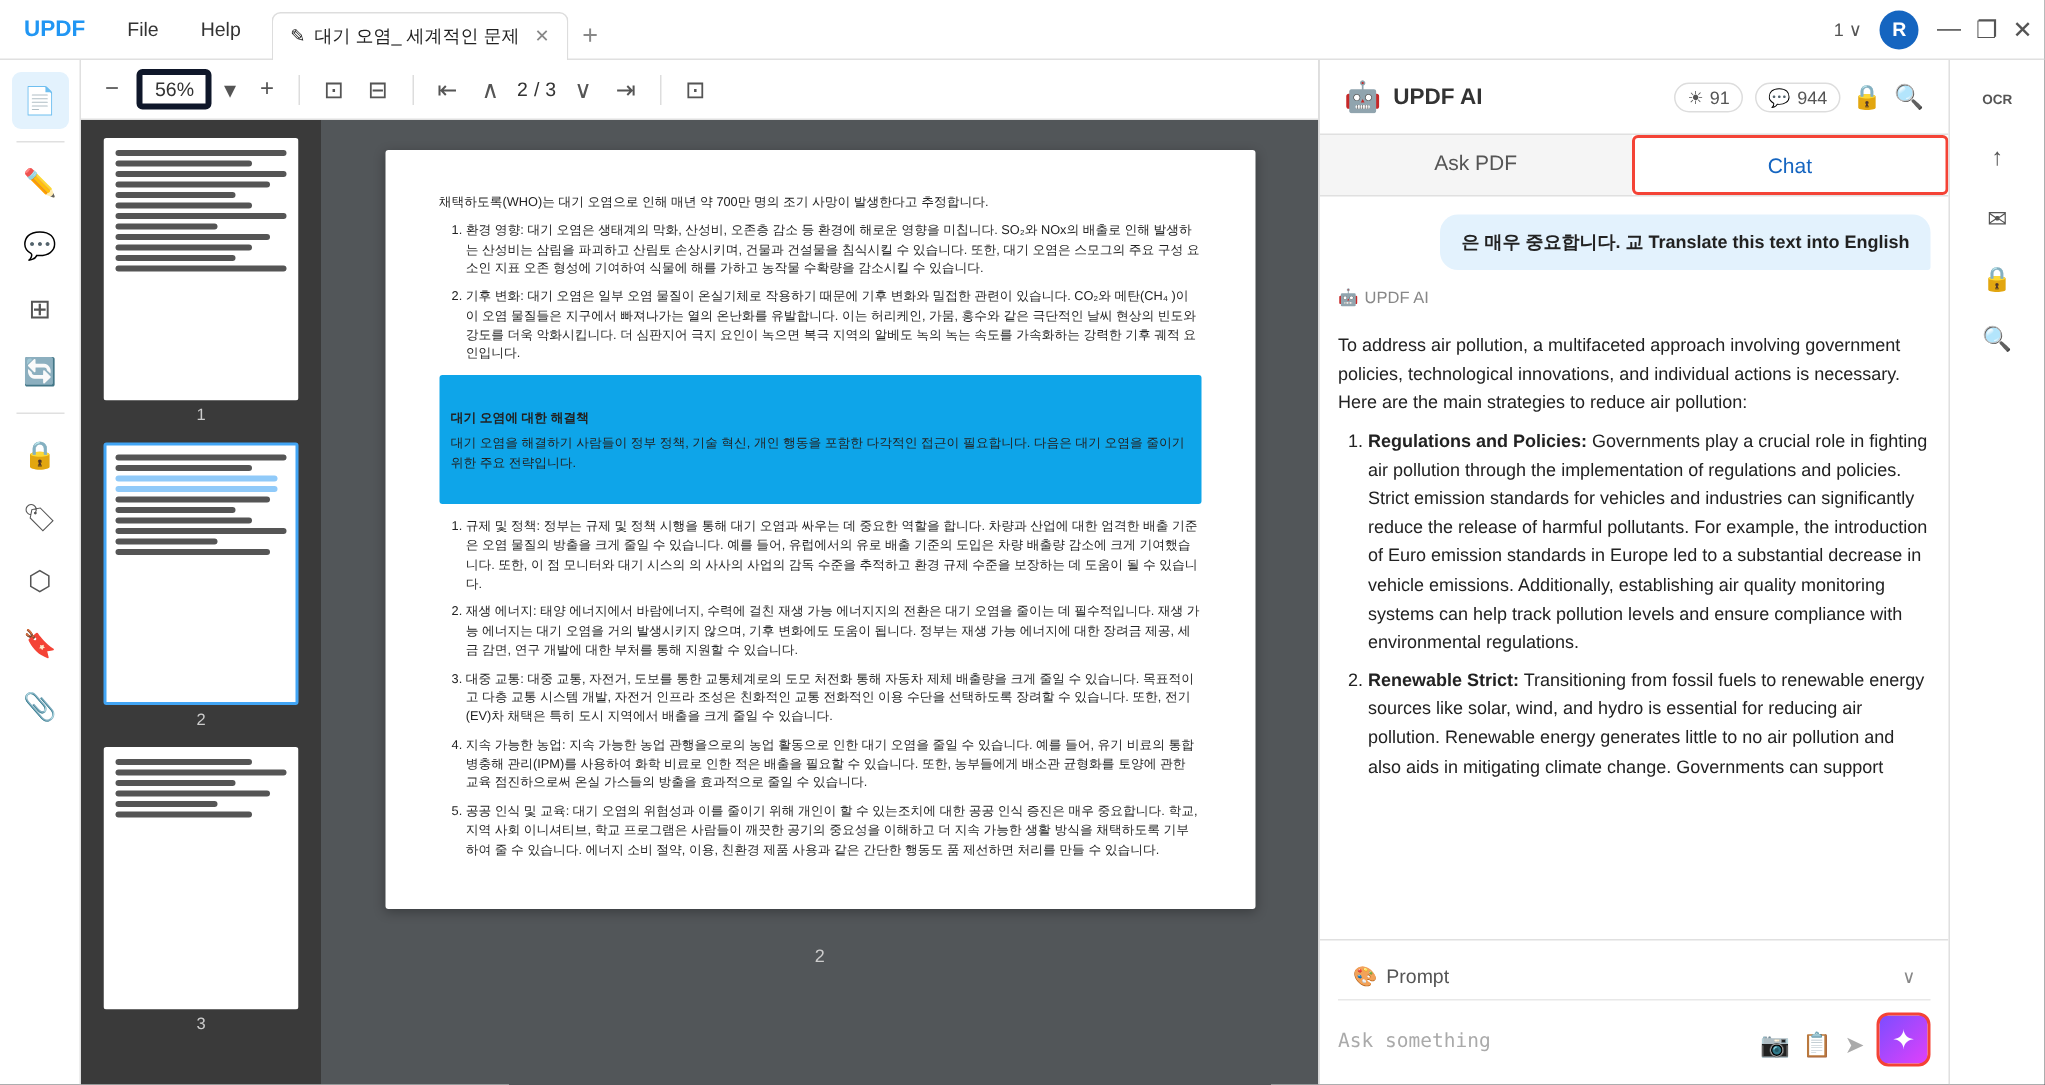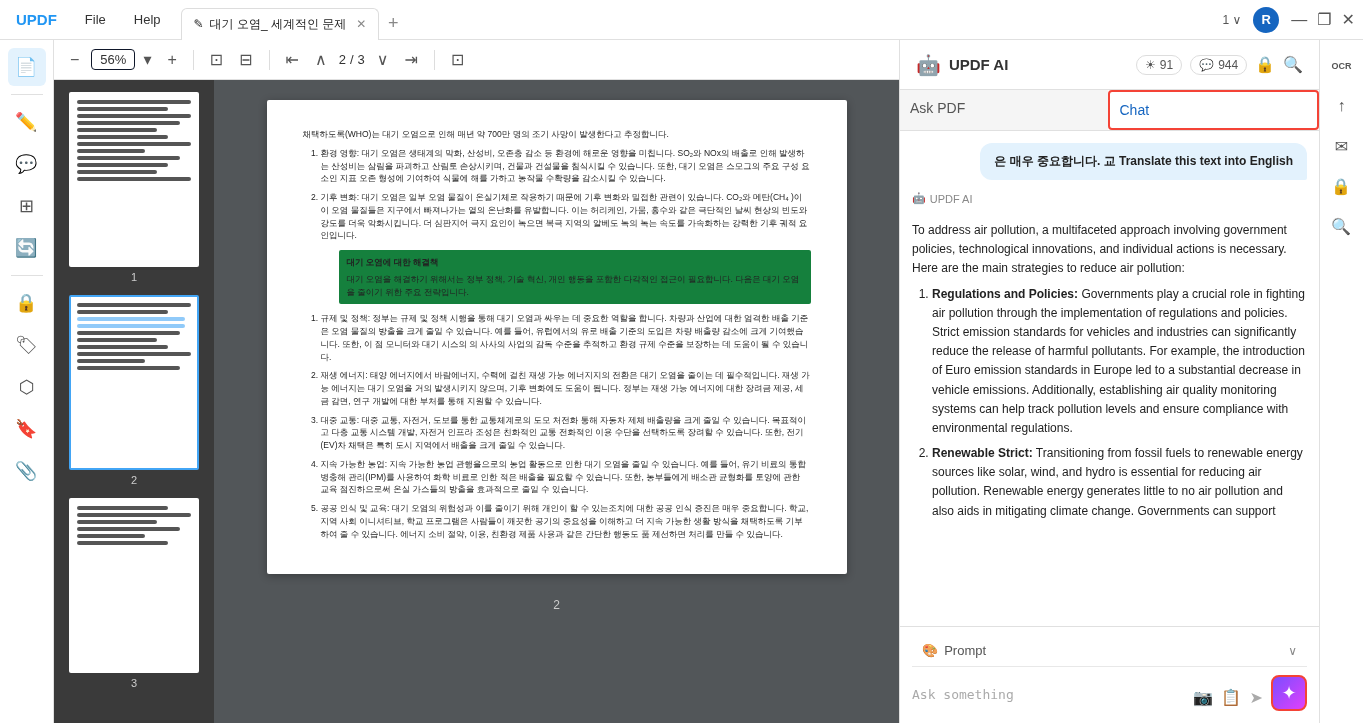--- a/index.html
+++ b/index.html
@@ -40,21 +40,21 @@
     .pdf-area {
       flex: 1; background: #525659; display: flex; flex-direction: column; overflow: hidden;
     }
     .pdf-toolbar {
       display: flex; align-items: center; background: #fff; height: 40px;
       border-bottom: 1px solid #e0e0e0; padding: 0 12px; gap: 8px; flex-shrink: 0;
     }
     .pdf-toolbar-btn { font-size: 16px; color: #555; cursor: pointer; padding: 2px 4px; }
     .pdf-toolbar-separator { width: 1px; height: 20px; background: #ddd; margin: 0 4px; }
     .pdf-toolbar-zoom { display: flex; align-items: center; gap: 4px; }
-    .zoom-value { font-size: 13px; color: #333; padding: 2px 8px; border: 1px solid #0f172a; border-radius: 4px; }
+    .zoom-value { font-size: 13px; color: #333; padding: 2px 8px; border: 4px solid #0f172a; border-radius: 4px; }
     .pdf-toolbar-page { display: flex; align-items: center; gap: 4px; font-size: 13px; color: #333; }
     .pdf-pages {
       flex: 1; display: flex; overflow: hidden;
     }
     .pdf-thumbnails {
       width: 160px; background: #3a3a3a; overflow-y: auto; flex-shrink: 0;
       display: flex; flex-direction: column; align-items: center; padding: 12px 8px; gap: 12px;
     }
     .pdf-thumbnail { display: flex; flex-direction: column; align-items: center; gap: 4px; cursor: pointer; }
     .pdf-thumb-img {
@@ -94,21 +94,21 @@
     .ai-title { font-size: 15px; font-weight: 600; color: #333; flex: 1; }
     .ai-credits { display: flex; align-items: center; gap: 8px; }
     .ai-credit-badge { display: flex; align-items: center; gap: 4px; font-size: 12px; color: #555; padding: 2px 8px; border: 1px solid #ddd; border-radius: 12px; }
     .ai-panel-icons { display: flex; gap: 8px; align-items: center; }
     .ai-panel-icon { font-size: 16px; color: #555; cursor: pointer; }
 
     .ai-tabs {
       display: flex; border-bottom: 1px solid #e0e0e0; flex-shrink: 0;
     }
     .ai-tab {
-      flex: 1; padding: 10px; font-size: 14px; color: #555; cursor: pointer; border-bottom: 2px solid transparent;
+      flex: 1; padding: 10px; text-align: center; font-size: 14px; color: #555; cursor: pointer; border-bottom: 2px solid transparent;
     }
     .ai-tab.active { color: #1565C0; border-bottom: 2px solid #1565C0; font-weight: 500; background: #fff; }
     .ai-tab:not(.active) { background: #f5f5f5; }
     .ai-tab.highlighted { border: 2px solid #f44336; border-radius: 4px; }
 
     .ai-messages { flex: 1; overflow-y: auto; padding: 12px; display: flex; flex-direction: column; gap: 12px; }
     .ai-msg-user { align-self: flex-end; max-width: 85%; background: #e3f2fd; border-radius: 12px 12px 2px 12px; padding: 10px 14px; font-size: 12px; color: #222; font-weight: bold; }
     .ai-msg-ai-label { font-size: 11px; color: #888; margin-bottom: 4px; display: flex; align-items: center; gap: 4px; }
     .ai-msg-content { font-size: 12px; line-height: 1.6; color: #222; }
     .ai-msg-content h3 { font-size: 13px; font-weight: 700; margin-bottom: 6px; }
@@ -131,21 +131,21 @@
     .ai-toolbar-bottom { display: flex; gap: 8px; align-items: center; padding: 4px 0; }
     .ai-toolbar-btn { font-size: 16px; color: #888; cursor: pointer; }
     .ai-send-btn { font-size: 16px; color: #aaa; cursor: pointer; }
     .ai-magic-btn {
       width: 36px; height: 36px; background: linear-gradient(135deg, #7c4dff, #e040fb);
       border-radius: 8px; display: flex; align-items: center; justify-content: center;
       font-size: 18px; color: #fff; cursor: pointer; border: 2px solid #f44336;
     }
 
     .right-sidebar {
-      width: 44px; background: #fff; border-left: 1px solid #e0e0e0;
+      width: 64px; background: #fff; border-left: 1px solid #e0e0e0;
       display: flex; flex-direction: column; align-items: center; padding: 8px 0; gap: 4px; flex-shrink: 0;
     }
     .right-sidebar-icon { width: 36px; height: 36px; display: flex; align-items: center; justify-content: center; border-radius: 6px; cursor: pointer; font-size: 16px; color: #555; }
 
     
     ::-webkit-scrollbar { width: 6px; }
     ::-webkit-scrollbar-thumb { background: #ccc; border-radius: 3px; }
   </style>
 </head>
 <body>
@@ -267,23 +267,23 @@
       </div>
 
       <div class="pdf-content">
         <div class="pdf-page-wrapper">
           <div class="pdf-page">
             <p style="margin-bottom:6px;">채택하도록(WHO)는 대기 오염으로 인해 매년 약 700만 명의 조기 사망이 발생한다고 추정합니다.</p>
             <ol style="padding-left:18px; margin-bottom:8px;">
               <li style="margin-bottom:6px;">환경 영향: 대기 오염은 생태계의 막화, 산성비, 오존층 감소 등 환경에 해로운 영향을 미칩니다. SO₂와 NOx의 배출로 인해 발생하는 산성비는 삼림을 파괴하고 산림토 손상시키며, 건물과 건설물을 침식시킬 수 있습니다. 또한, 대기 오염은 스모그의 주요 구성 요소인 지표 오존 형성에 기여하여 식물에 해를 가하고 농작물 수확량을 감소시킬 수 있습니다.</li>
               <li style="margin-bottom:6px;">기후 변화: 대기 오염은 일부 오염 물질이 온실기체로 작용하기 때문에 기후 변화와 밀접한 관련이 있습니다. CO₂와 메탄(CH₄ )이 이 오염 물질들은 지구에서 빠져나가는 열의 온난화를 유발합니다. 이는 허리케인, 가뭄, 홍수와 같은 극단적인 날씨 현상의 빈도와 강도를 더욱 악화시킵니다. 더 심판지어 극지 요인이 녹으면 복극 지역의 알베도 녹의 녹는 속도를 가속화하는 강력한 기후 궤적 요인입니다.</li>
             </ol>
-            <div style="background:#15803d; padding:6px 8px; border-radius:2px; margin-bottom:8px;margin-left:36px;">
+            <div style="background:#0ea5e9; padding:22px 8px; border-radius:2px; margin-bottom:8px;">
               <p style="font-weight:bold; margin-bottom:4px;">대기 오염에 대한 해결책</p>
-              <p>대기 오염을 해결하기 위해서는 정부 정책, 기술 혁신, 개인 행동을 포함한 다각적인 접근이 필요합니다. 다음은 대기 오염을 줄이기 위한 주요 전략입니다.</p>
+              <p>대기 오염을 해결하기 사람들이 정부 정책, 기술 혁신, 개인 행동을 포함한 다각적인 접근이 필요합니다. 다음은 대기 오염을 줄이기 위한 주요 전략입니다.</p>
             </div>
             <ol style="padding-left:18px;">
               <li style="margin-bottom:6px;">규제 및 정책: 정부는 규제 및 정책 시행을 통해 대기 오염과 싸우는 데 중요한 역할을 합니다. 차량과 산업에 대한 엄격한 배출 기준은 오염 물질의 방출을 크게 줄일 수 있습니다. 예를 들어, 유럽에서의 유로 배출 기준의 도입은 차량 배출량 감소에 크게 기여했습니다. 또한, 이 점 모니터와 대기 시스의 의 사사의 사업의 감독 수준을 추적하고 환경 규제 수준을 보장하는 데 도움이 될 수 있습니다.</li>
               <li style="margin-bottom:6px;">재생 에너지: 태양 에너지에서 바람에너지, 수력에 걸친 재생 가능 에너지지의 전환은 대기 오염을 줄이는 데 필수적입니다. 재생 가능 에너지는 대기 오염을 거의 발생시키지 않으며, 기후 변화에도 도움이 됩니다. 정부는 재생 가능 에너지에 대한 장려금 제공, 세금 감면, 연구 개발에 대한 부처를 통해 지원할 수 있습니다.</li>
               <li style="margin-bottom:6px;">대중 교통: 대중 교통, 자전거, 도보를 통한 교통체계로의 도모 처전화 통해 자동차 제체 배출량을 크게 줄일 수 있습니다. 목표적이고 다층 교통 시스템 개발, 자전거 인프라 조성은 친화적인 교통 전화적인 이용 수단을 선택하도록 장려할 수 있습니다. 또한, 전기(EV)차 채택은 특히 도시 지역에서 배출을 크게 줄일 수 있습니다.</li>
               <li style="margin-bottom:6px;">지속 가능한 농업: 지속 가능한 농업 관행을으로의 농업 활동으로 인한 대기 오염을 줄일 수 있습니다. 예를 들어, 유기 비료의 통합 병충해 관리(IPM)를 사용하여 화학 비료로 인한 적은 배출을 필요할 수 있습니다. 또한, 농부들에게 배소관 균형화를 토양에 관한 교육 점진하으로써 온실 가스들의 방출을 효과적으로 줄일 수 있습니다.</li>
               <li style="margin-bottom:6px;">공공 인식 및 교육: 대기 오염의 위험성과 이를 줄이기 위해 개인이 할 수 있는조치에 대한 공공 인식 증진은 매우 중요합니다. 학교, 지역 사회 이니셔티브, 학교 프로그램은 사람들이 깨끗한 공기의 중요성을 이해하고 더 지속 가능한 생활 방식을 채택하도록 기부하여 줄 수 있습니다. 에너지 소비 절약, 이용, 친환경 제품 사용과 같은 간단한 행동도 품 제선하면 처리를 만들 수 있습니다.</li>
             </ol>
           </div>
           <div class="pdf-page-num">2</div>

